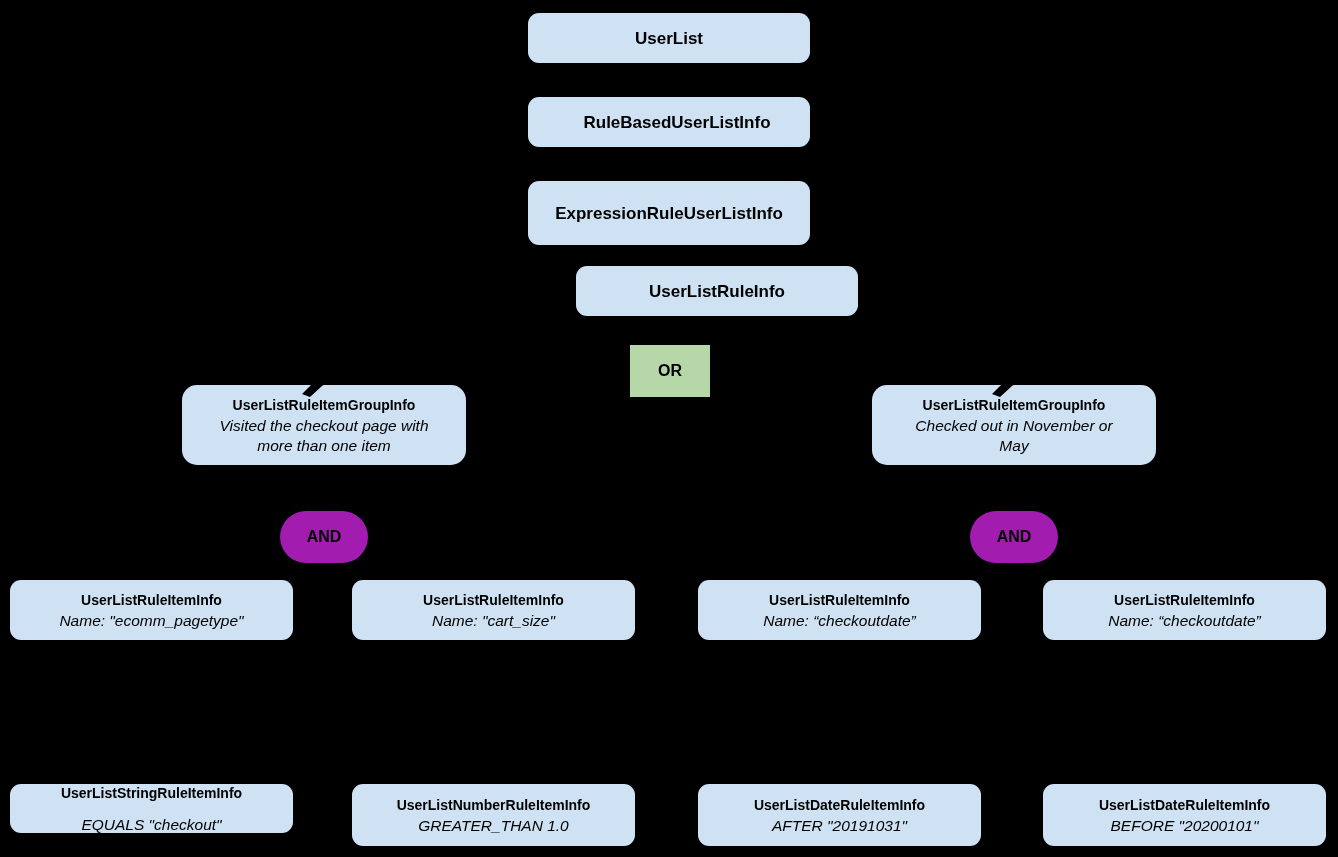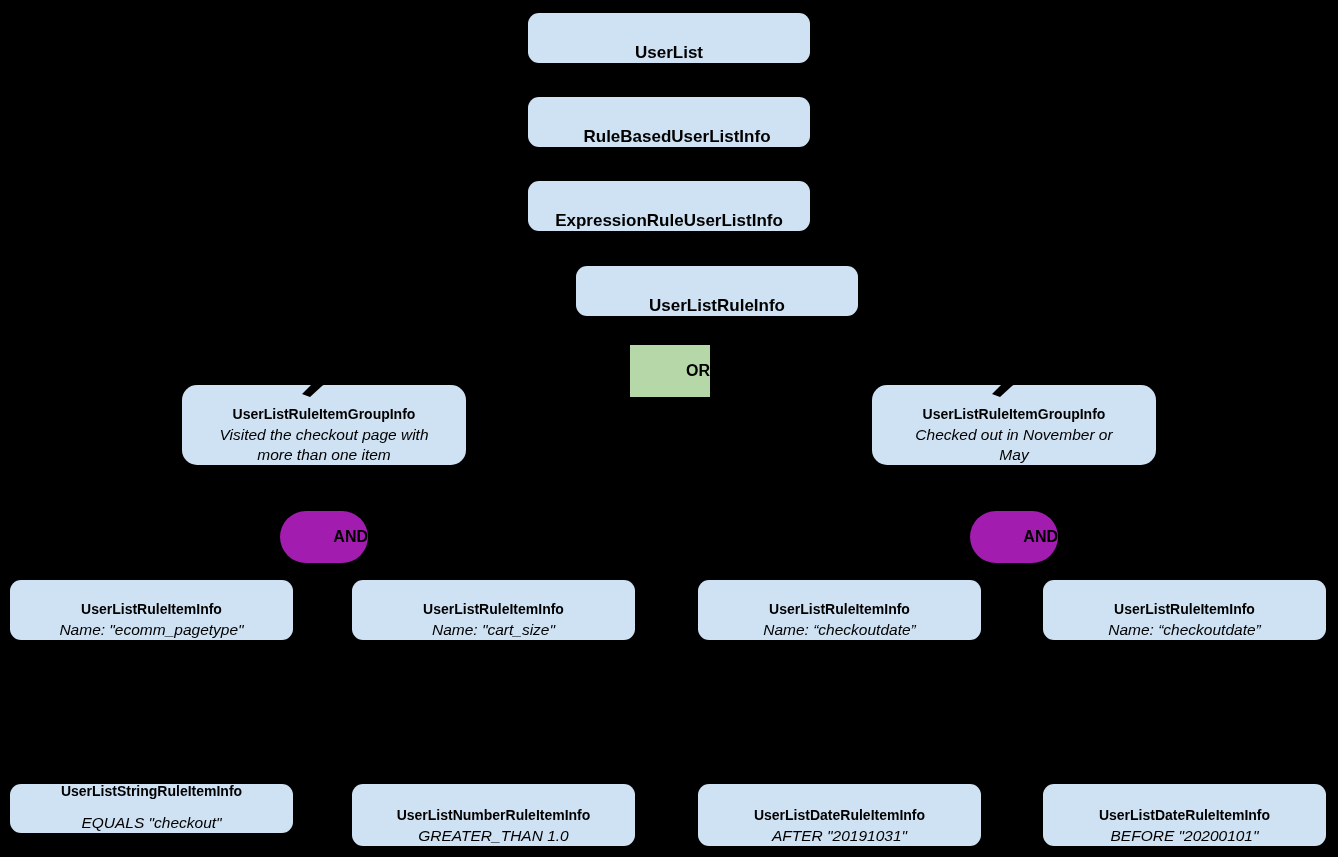--- a/index.html
+++ b/index.html
@@ -12,42 +12,42 @@
     color:#000;
   }
   .node{
     position:absolute;
     background:#cfe2f3;
     border-radius:11px;
     box-sizing:border-box;
     text-align:center;
     display:flex;
     flex-direction:column;
-    justify-content:flex-end;
+    justify-content:center;
     overflow:visible;
   }
   .node .title{
     font-weight:700;
     font-size:14px;
     line-height:21px;
     white-space:nowrap;
   }
   .chain .title{font-size:17px;}
   .node .subtitle{
     font-style:italic;
     font-size:15.5px;
     line-height:20px;
   }
   .group{border-radius:15px;}
   .group .subtitle{padding:0 30px;}
   .op{
     position:absolute;
     display:flex;
     align-items:center;
-    justify-content:flex-end;
+    justify-content:center;
     font-weight:700;
     font-size:16px;
     box-sizing:border-box;
   }
   .op-or{background:#b6d7a8;}
   .op-and{background:#a21caf;border-radius:26px;}
   .arrowhead{
     position:absolute;
     top:-17px;
     left:118px;
@@ -61,21 +61,21 @@
 <div id="stage">
 
   <div class="node chain" style="left:528px;top:13px;width:282px;height:50px;">
     <div class="title">UserList</div>
   </div>
 
   <div class="node chain" style="left:528px;top:97px;width:282px;height:50px;padding-left:16px;">
     <div class="title">RuleBasedUserListInfo</div>
   </div>
 
-  <div class="node chain" style="left:528px;top:181px;width:282px;height:50px;">
+  <div class="node chain" style="left:528px;top:181px;width:282px;height:64px;">
     <div class="title">ExpressionRuleUserListInfo</div>
   </div>
 
   <div class="node chain" style="left:528px;top:266px;width:282px;height:50px;margin-left:48px;">
     <div class="title">UserListRuleInfo</div>
   </div>
 
   <div class="op op-or" style="left:630px;top:345px;width:80px;height:52px;">
     <span>OR</span>
   </div>

